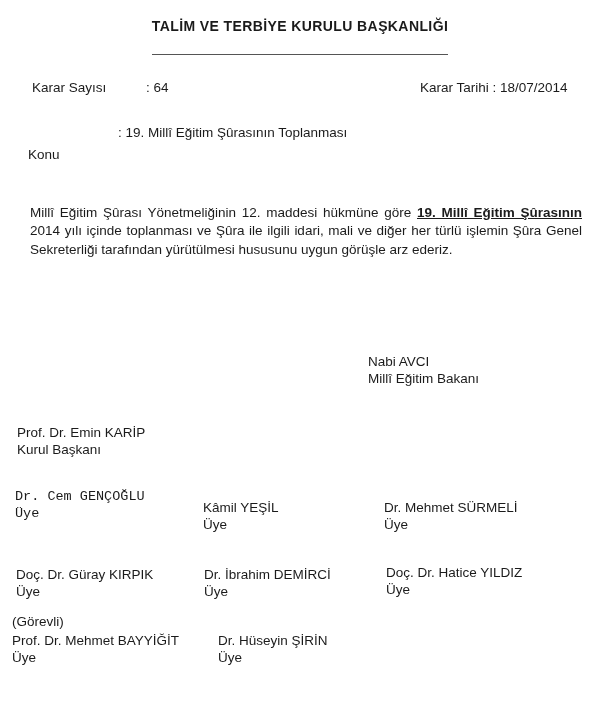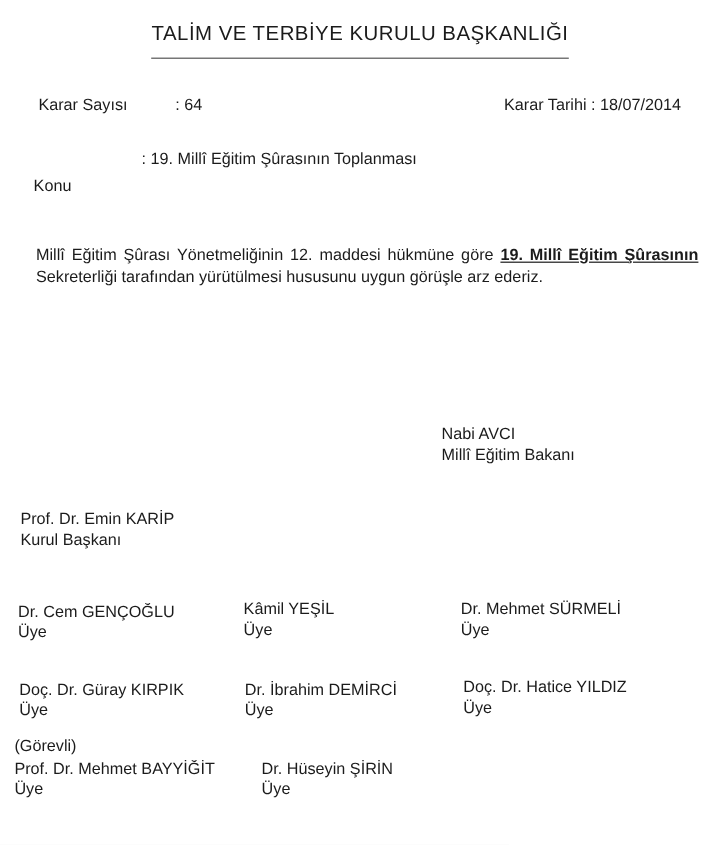--- a/index.html
+++ b/index.html
@@ -17,25 +17,25 @@
     font-size: 13.5px;
     overflow: hidden;
   }
   .doc-title-wrap {
     position: absolute;
     left: 0; right: 0; top: 18px;
     text-align: center;
   }
   .doc-title {
     display: inline-block;
-    font-weight: normal;
-    font-size: 17px;
+    font-weight: bold;
+    font-size: 14px;
     letter-spacing: 0.4px;
     border-bottom: 1.5px solid #555;
-    padding-bottom: 10px;
+    padding-bottom: 20px;
   }
   .abs { position: absolute; white-space: nowrap; }
   .meta-label-1 { left: 32px; top: 80px; }
   .meta-value-1 { left: 146px; top: 80px; }
   .meta-date    { left: 420px; top: 80px; }
   .meta-label-2 { left: 28px; top: 125px; margin-top: 22px; }
   .meta-value-2 { left: 118px; top: 125px; }
   .paragraph {
     position: absolute;
     left: 30px; top: 204px;
@@ -52,21 +52,21 @@
   .bold { font-weight: bold; text-decoration: underline; }
   .sig {
     position: absolute;
     width: 220px;
     text-align: left;
     line-height: 17px;
   }
   .sig-note { margin-bottom: 2px; }
   .sig-minister { left: 368px; top: 353px; }
   .sig-chairman { left: 17px;  top: 424px; }
-  .sig-m0 { left: 15px;  top: 501px; }
+  .sig-m0 { left: 15px;  top: 488px; font-family: Liberation Mono, monospace; }
   .sig-m1 { left: 203px; top: 499px; }
   .sig-m2 { left: 384px; top: 499px; }
   .sig-m3 { left: 16px;  top: 566px; }
   .sig-m4 { left: 204px; top: 566px; }
   .sig-m5 { left: 386px; top: 564px; }
   .sig-m6 { left: 12px;  top: 613px; }
   .sig-m7 { left: 218px; top: 632px; }
 </style>
 </head>
 <body>
@@ -79,20 +79,21 @@
 
   <div class="abs meta-label-1">Karar Sayısı</div>
   <div class="abs meta-value-1">: 64</div>
   <div class="abs meta-date">Karar Tarihi : 18/07/2014</div>
 
   <div class="abs meta-label-2">Konu</div>
   <div class="abs meta-value-2">: 19. Millî Eğitim Şûrasının Toplanması</div>
 
   <div class="paragraph">
     <div class="pline"><span>Millî Eğitim Şûrası Yönetmeliğinin 12. maddesi hükmüne göre </span><span class="bold">19. Millî Eğitim Şûrasının</span></div>
+    <div class="pline"><span>2014 yılı içinde toplanması ve Şûra ile ilgili idari, mali ve diğer her türlü işlemin Şûra Genel</span></div>
     <div class="pline last"><span>Sekreterliği tarafından yürütülmesi hususunu uygun görüşle arz ederiz.</span></div>
   </div>
 
   <div class="sig sig-minister">
     <div>Nabi AVCI</div>
     <div>Millî Eğitim Bakanı</div>
   </div>
 
   <div class="sig sig-chairman">
     <div>Prof. Dr. Emin KARİP</div>

